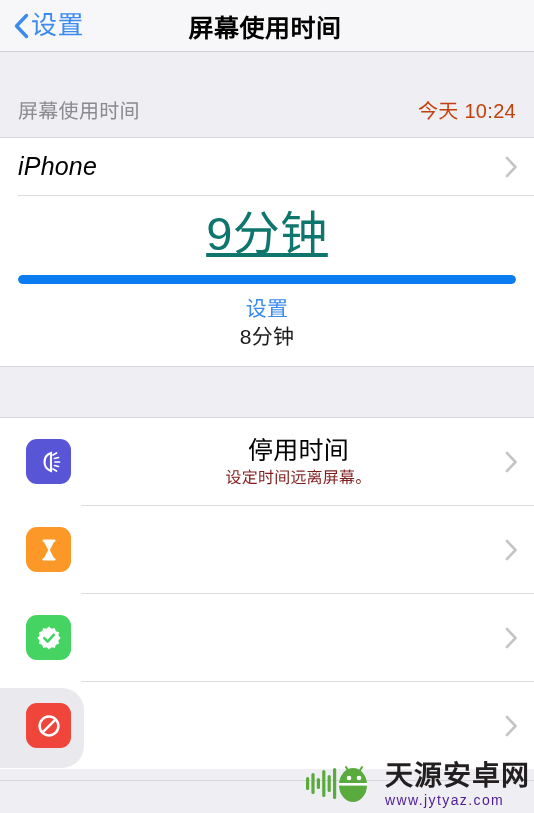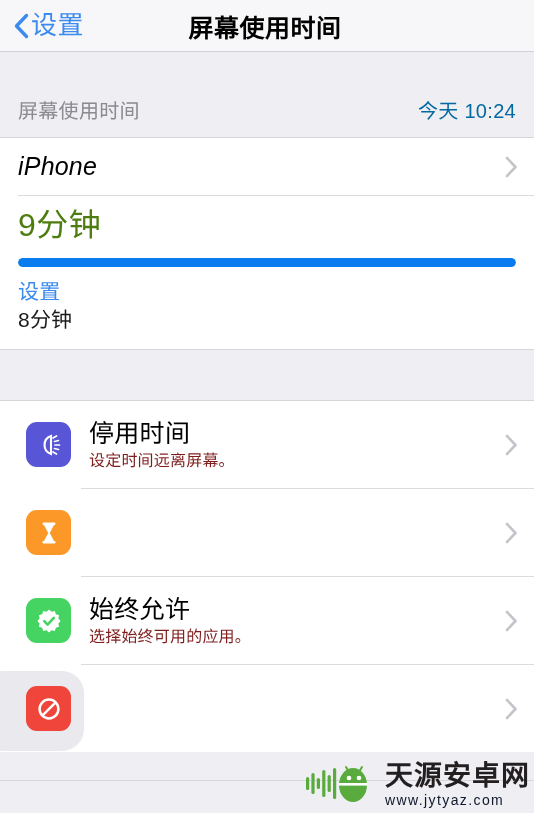--- a/index.html
+++ b/index.html
@@ -12,20 +12,21 @@
     overflow: hidden;
     background: #eeeef3;
     font-family: "Liberation Sans", "DejaVu Sans", sans-serif;
     -webkit-font-smoothing: antialiased;
   }
   .screen {
     position: relative;
     width: 534px;
     height: 813px;
     background: #eeeef3;
+    text-align: center;
   }
 
   
   .navbar {
     position: relative;
     height: 52px;
     background: #f7f7f9;
     border-bottom: 1px solid #d2d2d6;
     box-sizing: border-box;
   }
@@ -82,21 +83,21 @@
     padding: 0 18px 6px 18px;
     box-sizing: border-box;
   }
   .group-header-left {
     font-size: 20px;
     color: #8a8a8f;
     letter-spacing: 0.3px;
   }
   .group-header-right {
     font-size: 20px;
-    color: #0369a1;
+    color: #c2410c;
     letter-spacing: 0.3px;
   }
 
   
   .card {
     background: #ffffff;
     border-top: 1px solid #d6d6da;
     border-bottom: 1px solid #d6d6da;
   }
 
@@ -129,26 +130,27 @@
     height: 1px;
     background: #dcdce0;
     margin-left: 18px;
   }
 
   
   .usage-block {
     padding: 12px 18px 16px 18px;
   }
   .usage-total {
-    font-size: 32px;
+    font-size: 47px;
     font-weight: normal;
-    color: #4d7c0f;
+    color: #0f766e;
     line-height: 1.12;
     letter-spacing: 0.5px;
     margin: 0 0 14px 0;
+    text-decoration: underline;
   }
   .progress-track {
     width: 100%;
     height: 9px;
     border-radius: 5px;
     background: #e6e6eb;
     overflow: hidden;
   }
   .progress-fill {
     height: 100%;
@@ -265,21 +267,21 @@
     line-height: 1;
   }
   .wm-title {
     font-size: 28px;
     font-weight: bold;
     color: #231f20;
     letter-spacing: 1px;
   }
   .wm-url {
     font-size: 14px;
-    color: #0f172a;
+    color: #4c1d95;
     letter-spacing: 1.4px;
     margin-top: 3px;
   }
   .bottom-fill {
     position: absolute;
     left: 0;
     right: 0;
     bottom: 0;
     height: 33px;
     background: #eeeef3;
@@ -368,24 +370,20 @@
           <polyline points="2,2 10.5,11 2,20" fill="none" stroke="#c4c4c9" stroke-width="2.6" stroke-linecap="round" stroke-linejoin="round"></polyline>
         </svg>
       </div>
       <div class="menu-sep"></div>
       <div class="menu-row">
         <div class="menu-icon" style="background:#45d362">
           <svg xmlns="http://www.w3.org/2000/svg" viewBox="0 0 30 30" width="30" height="30">
             <path d="M15.00 3.40 L17.51 5.63 L20.80 4.95 L21.86 8.14 L25.05 9.20 L24.37 12.49 L26.60 15.00 L24.37 17.51 L25.05 20.80 L21.86 21.86 L20.80 25.05 L17.51 24.37 L15.00 26.60 L12.49 24.37 L9.20 25.05 L8.14 21.86 L4.95 20.80 L5.63 17.51 L3.40 15.00 L5.63 12.49 L4.95 9.20 L8.14 8.14 L9.20 4.95 L12.49 5.63 Z" fill="#fff"></path>
             <polyline points="10.3,15.2 13.6,18.6 19.8,11.9" fill="none" stroke="#45d362" stroke-width="2.6" stroke-linecap="round" stroke-linejoin="round"></polyline>
           </svg>
-        </div>
-        <div class="menu-text">
-          <span class="menu-title">始终允许</span>
-          <span class="menu-sub">选择始终可用的应用。</span>
         </div>
         <svg class="chev-right" viewBox="0 0 13 22">
           <polyline points="2,2 10.5,11 2,20" fill="none" stroke="#c4c4c9" stroke-width="2.6" stroke-linecap="round" stroke-linejoin="round"></polyline>
         </svg>
       </div>
       <div class="menu-sep"></div>
       <div class="menu-row pressed">
         <div class="press-highlight"></div>
         <div class="menu-icon" style="background:#f0453a">
           <svg xmlns="http://www.w3.org/2000/svg" viewBox="0 0 30 30" width="30" height="30">

